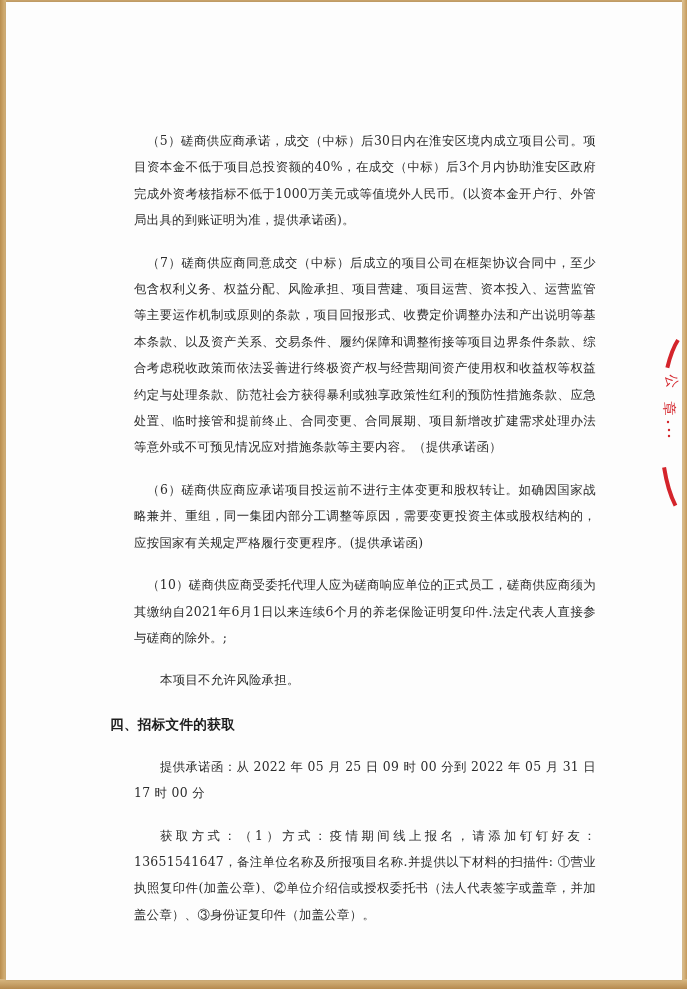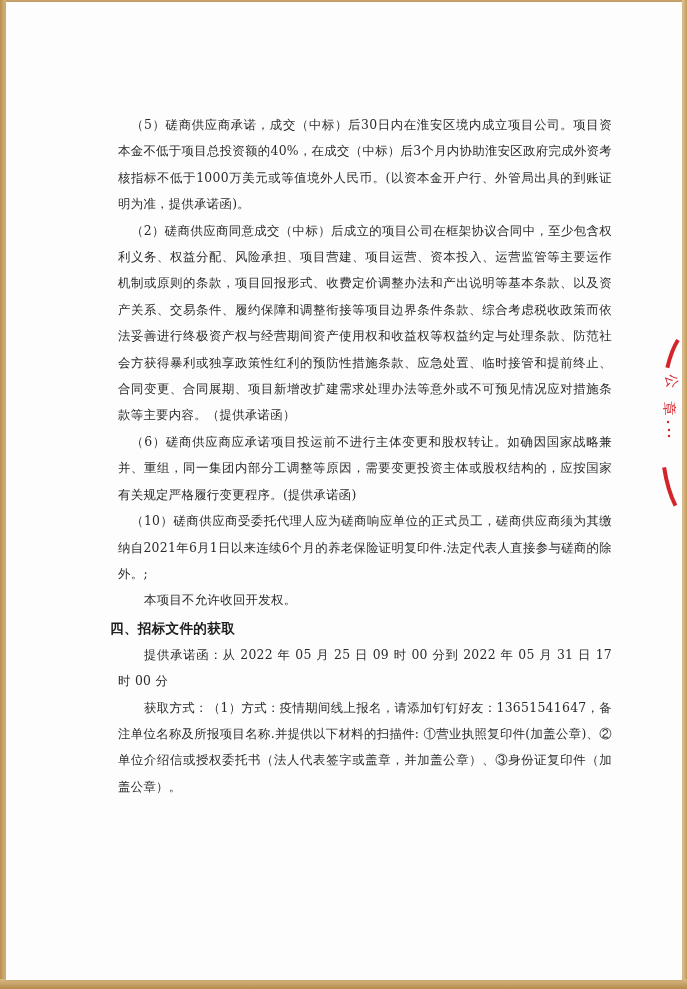--- a/index.html
+++ b/index.html
@@ -25,21 +25,21 @@
     }
     .edge-bottom {
       position: absolute; left: 0; bottom: 0; width: 687px; height: 10px;
       background: linear-gradient(to top, #b68a4f, #d9b983);
     }
     .content {
       position: absolute; left: 118px; top: 112px; width: 494px;
       color: #2b2b2b; font-size: 12.4px; line-height: 26.4px;
       letter-spacing: 0.3px;
     }
-    .para { margin: 0; text-align: justify; }
+    .para { margin: 16px; text-align: justify; }
     .indent { text-indent: 1.05em; }
     .indent2 { text-indent: 2.1em; }
     .heading {
       margin: 0; font-family: "DejaVu Sans", "Liberation Sans", sans-serif;
       font-weight: bold; font-size: 13.6px; line-height: 28px;
       color: #1e1e1e; margin-left: -8px;
     }
     .ital { }
     .stamp {
       position: absolute; left: 648px; top: 330px; width: 70px; height: 190px;
@@ -50,24 +50,24 @@
 <body>
 
 <div class="edge-left"></div>
 <div class="edge-right"></div>
 <div class="edge-bottom"></div>
 
 <div class="page"></div>
 
 <div class="content">
   <p class="para indent">（5）磋商供应商承诺，成交（中标）后30日内在淮安区境内成立项目公司。项目资本金不低于项目总投资额的40%，在成交（中标）后3个月内协助淮安区政府完成外资考核指标不低于1000万美元或等值境外人民币。(以资本金开户行、外管局出具的到账证明为准，提供承诺函)。</p>
-  <p class="para indent">（2）磋商供应商同意成交（中标）后成立的项目公司在框架协议合同中，至少包含权利义务、权益分配、风险承担、项目营建、项目运营、资本投入、运营监管等主要运作机制或原则的条款，项目回报形式、收费定价调整办法和产出说明等基本条款、以及资产关系、交易条件、履约保障和调整衔接等项目边界条件条款、综合考虑税收政策而依法妥善进行终极资产权与经营期间资产使用权和收益权等权益约定与处理条款、防范社会方获得暴利或独享政策性红利的预防性措施条款、应急处置、临时接管和提前终止、合同变更、合同展期、项目新增改扩建需求处理办法等意外或不可预见情况应对措施条款等主要内容。（提供承诺函）</p>
+  <p class="para indent">（7）磋商供应商同意成交（中标）后成立的项目公司在框架协议合同中，至少包含权利义务、权益分配、风险承担、项目营建、项目运营、资本投入、运营监管等主要运作机制或原则的条款，项目回报形式、收费定价调整办法和产出说明等基本条款、以及资产关系、交易条件、履约保障和调整衔接等项目边界条件条款、综合考虑税收政策而依法妥善进行终极资产权与经营期间资产使用权和收益权等权益约定与处理条款、防范社会方获得暴利或独享政策性红利的预防性措施条款、应急处置、临时接管和提前终止、合同变更、合同展期、项目新增改扩建需求处理办法等意外或不可预见情况应对措施条款等主要内容。（提供承诺函）</p>
   <p class="para indent">（6）磋商供应商应承诺项目投运前不进行主体变更和股权转让。如确因国家战略兼并、重组，同一集团内部分工调整等原因，需要变更投资主体或股权结构的，应按国家有关规定严格履行变更程序。(提供承诺函)</p>
   <p class="para indent">（10）磋商供应商受委托代理人应为磋商响应单位的正式员工，磋商供应商须为其缴纳自2021年6月1日以来连续6个月的养老保险证明复印件.法定代表人直接参与磋商的除外。;</p>
-  <p class="para indent2"><span>本项目</span><span class="ital">不允许</span><span>收回开发权。</span></p>
+  <p class="para indent2"><span>本项目</span><span class="ital">不允许</span><span>风险承担。</span></p>
   <h2 class="heading">四、招标文件的获取</h2>
   <p class="para indent2"><span>提供承诺函：</span><span>从 2022 年 05 月 25 日 09 时 00 分到 2022 年 05 月 31 日 17 时 00 分</span></p>
   <p class="para indent2">获取方式：（1）方式：疫情期间线上报名，请添加钉钉好友：13651541647，备注单位名称及所报项目名称.并提供以下材料的扫描件: ①营业执照复印件(加盖公章)、②单位介绍信或授权委托书（法人代表签字或盖章，并加盖公章）、③身份证复印件（加盖公章）。</p>
 </div>
 
 <svg class="stamp" viewBox="0 0 70 190">
   <path d="M30 10 C 10 40, 5 140, 30 180" fill="none" stroke="#d4242b" stroke-width="4" stroke-dasharray="30 100 40 200"></path>
   <text x="18" y="45" fill="#d4242b" font-size="14" font-family="DejaVu Sans, sans-serif" transform="rotate(80 18 45)">公</text>
   <text x="16" y="72" fill="#d4242b" font-size="14" font-family="DejaVu Sans, sans-serif" transform="rotate(85 16 72)">章</text>
   <circle cx="20" cy="92" r="1.2" fill="#d4242b"></circle>

